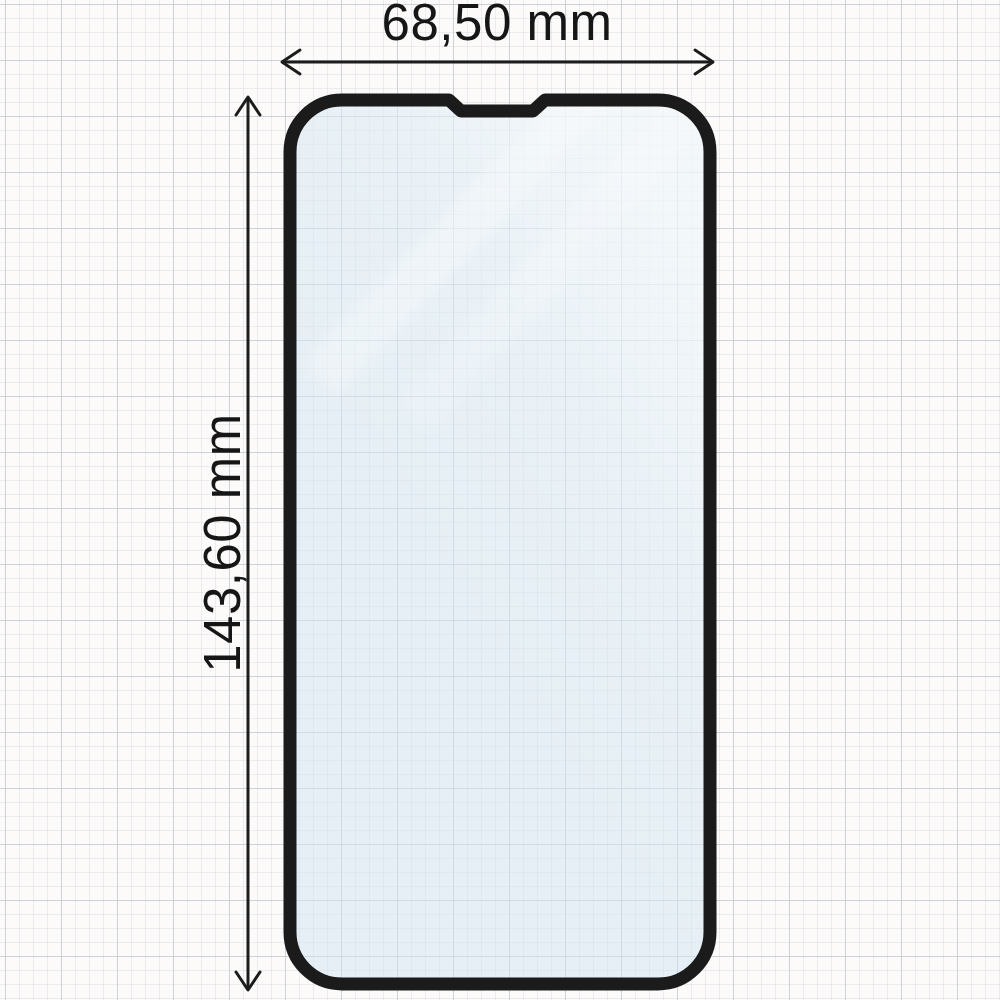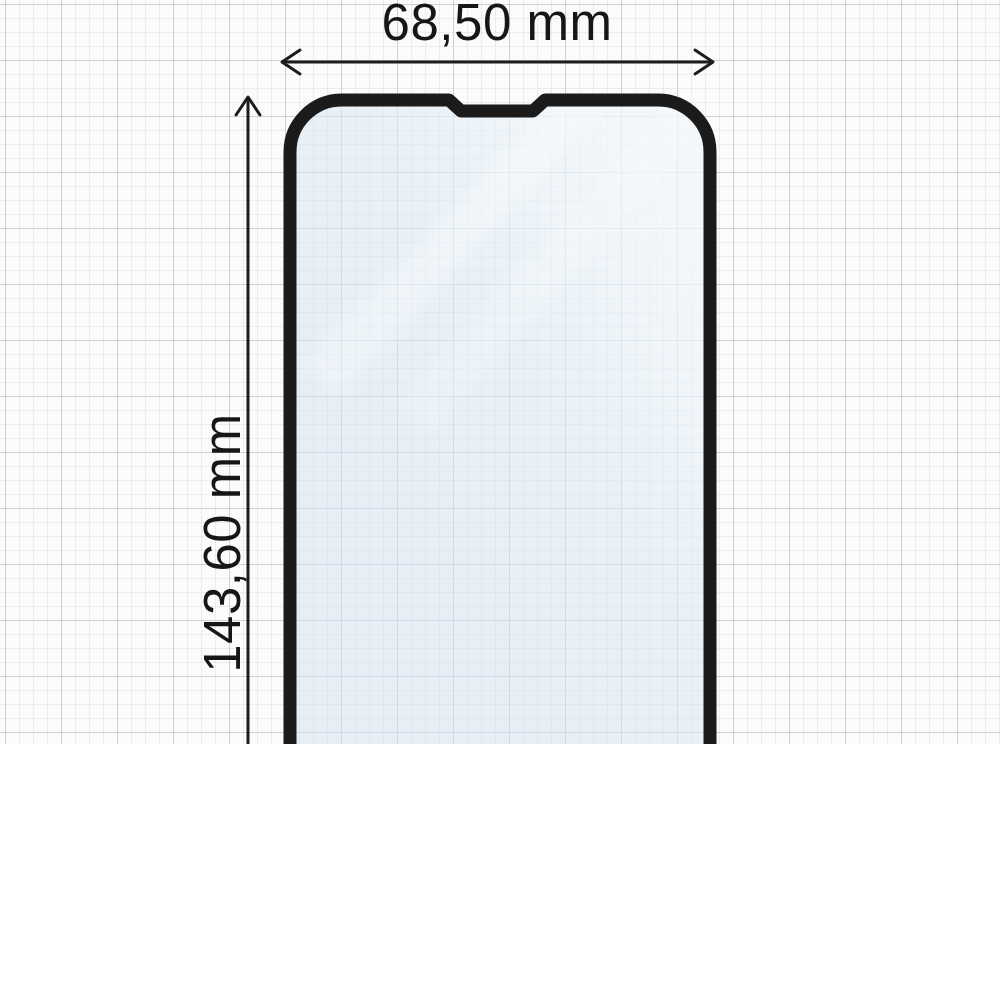--- a/index.html
+++ b/index.html
@@ -1,21 +1,21 @@
 <!DOCTYPE html>
 <html><head>
 <meta charset="utf-8">
 <style>
   html, body { margin: 0; padding: 0; background: #ffffff; }
   body { width: 1000px; height: 1000px; font-family: "Liberation Sans", sans-serif; }
 
   .stage {
     position: relative;
     width: 1000px;
-    height: 744px;
+    height: 1000px;
     overflow: hidden;
     background-color: #fcfbfa;
     
     background-image:
       linear-gradient(to right,  rgba(178,182,194,0.50) 1px, transparent 1px),
       linear-gradient(to bottom, rgba(178,182,194,0.50) 1px, transparent 1px),
       linear-gradient(to right,  rgba(198,203,214,0.30) 1px, transparent 1px),
       linear-gradient(to bottom, rgba(198,203,214,0.30) 1px, transparent 1px);
     background-size: 56px 56px, 56px 56px, 14px 14px, 14px 14px;
     background-position: 5px 4px, 5px 4px, 5px 4px, 5px 4px;

